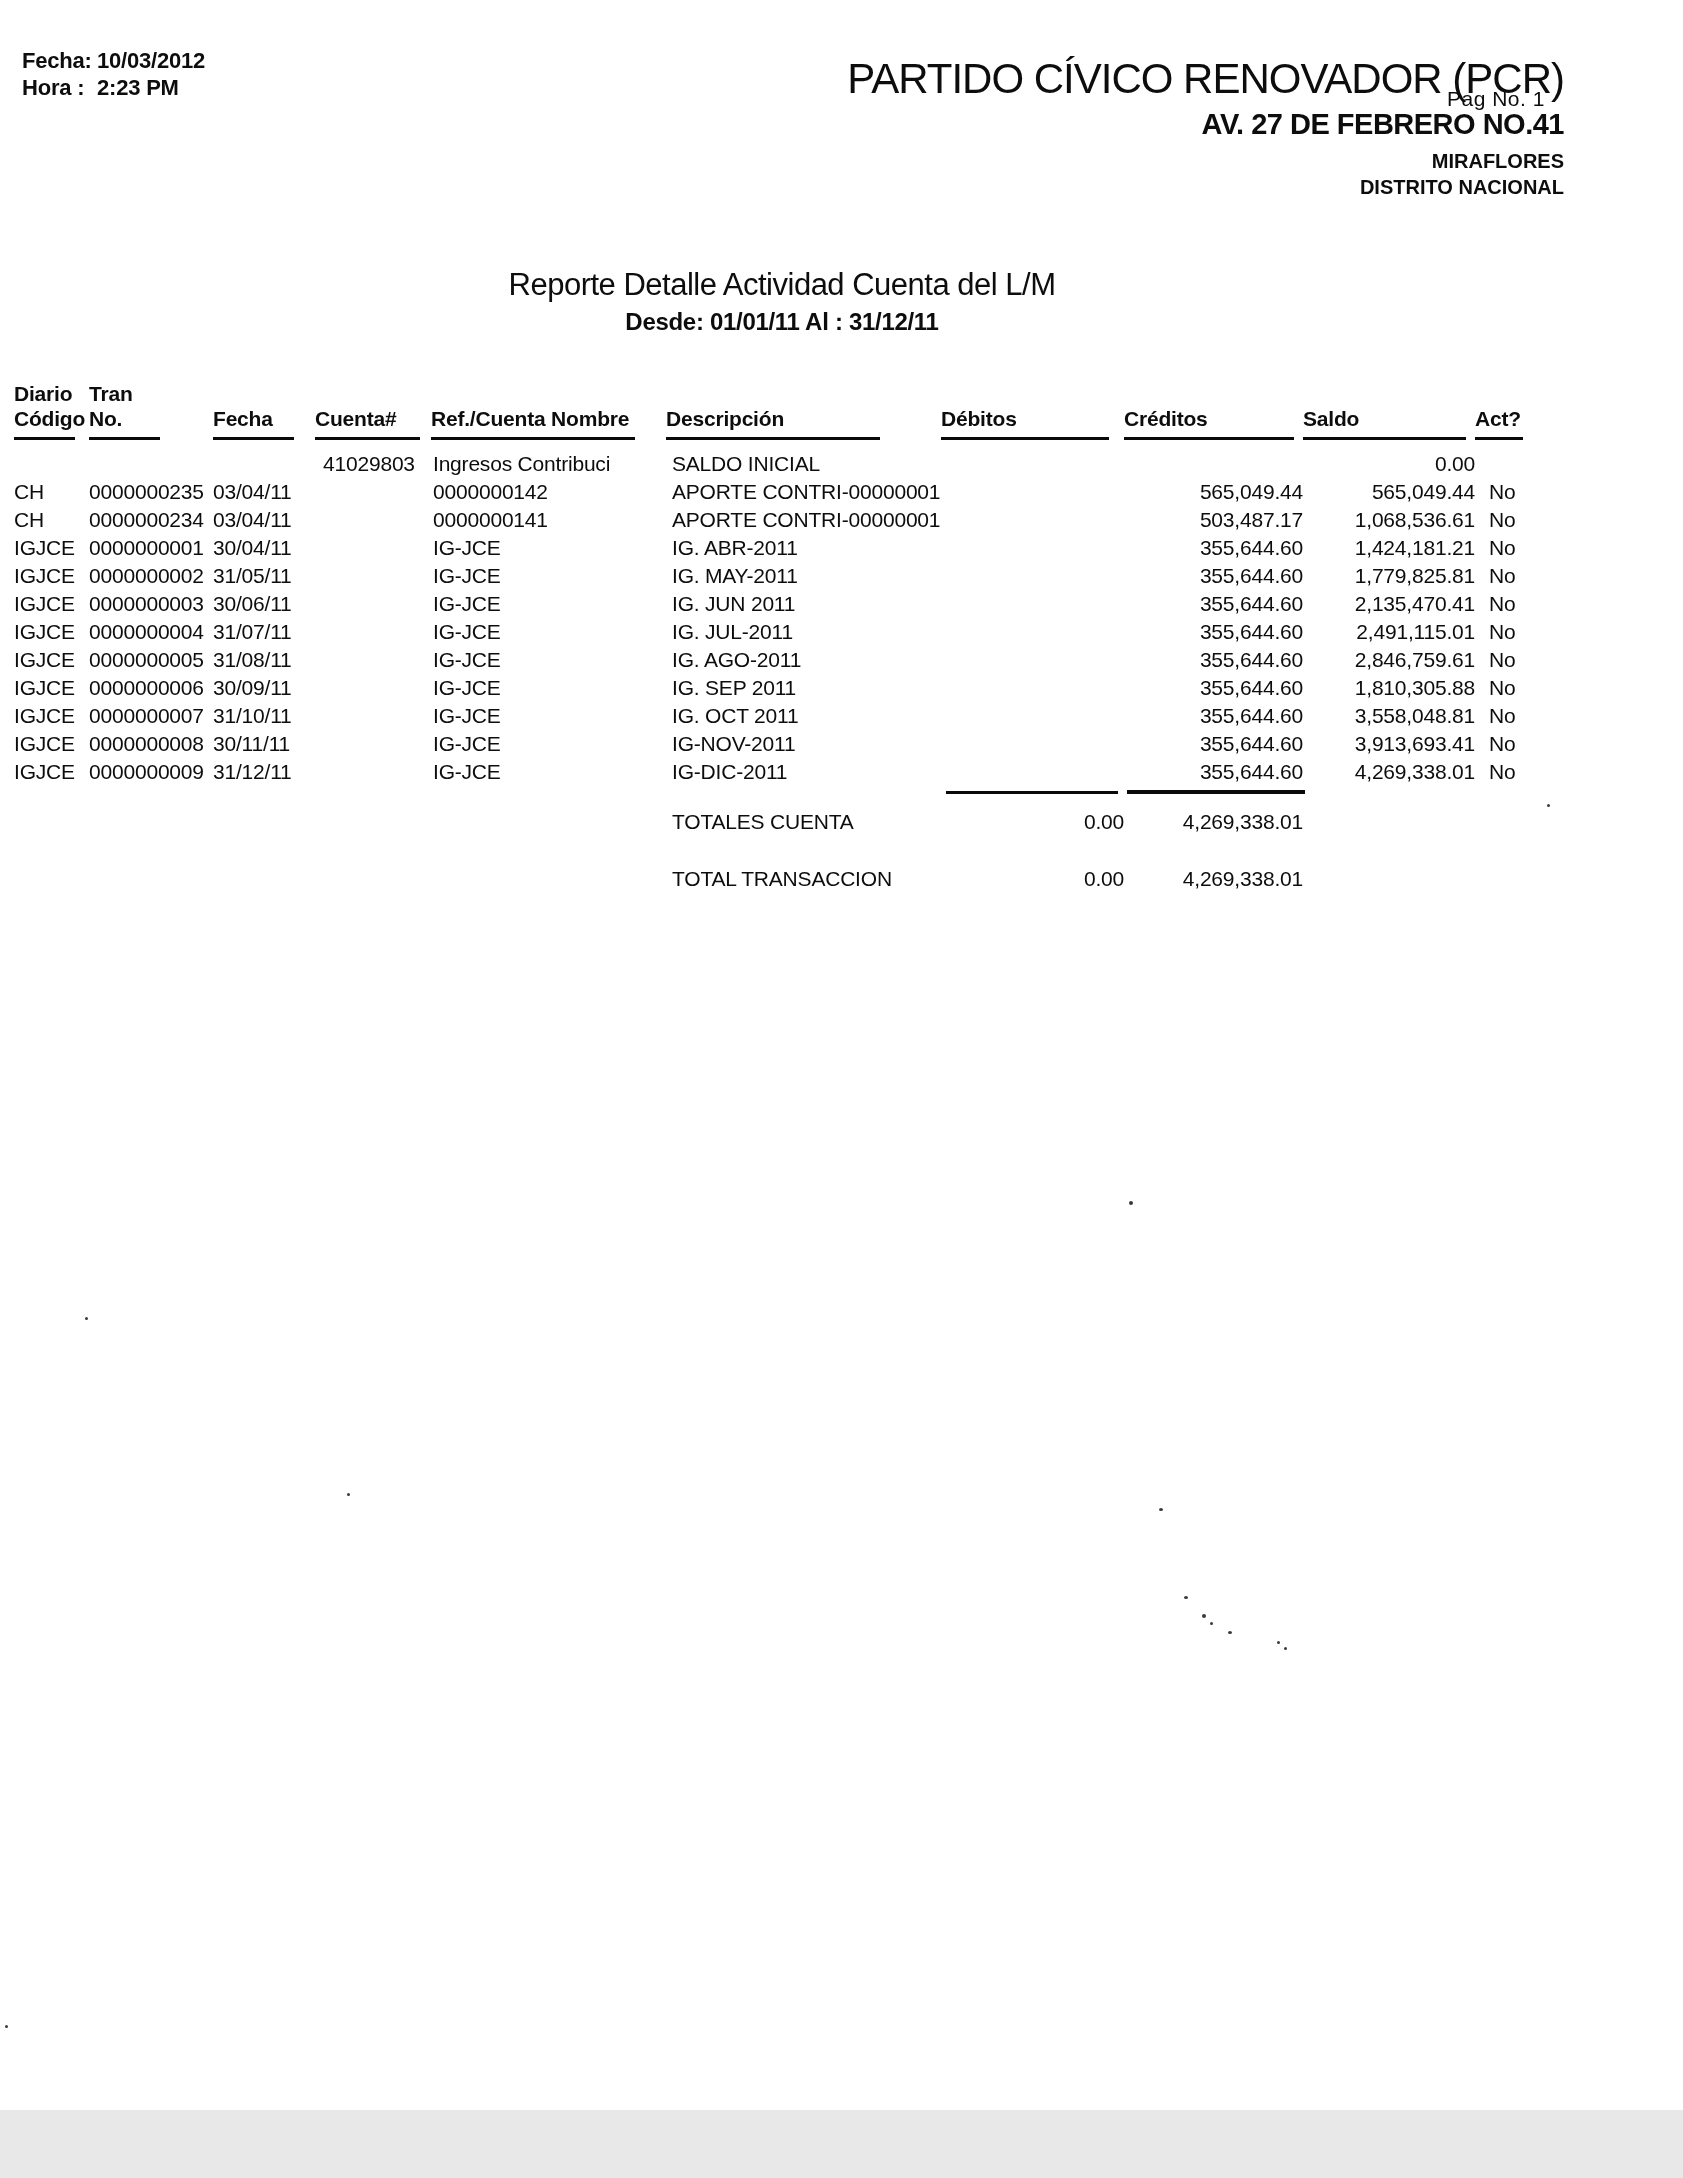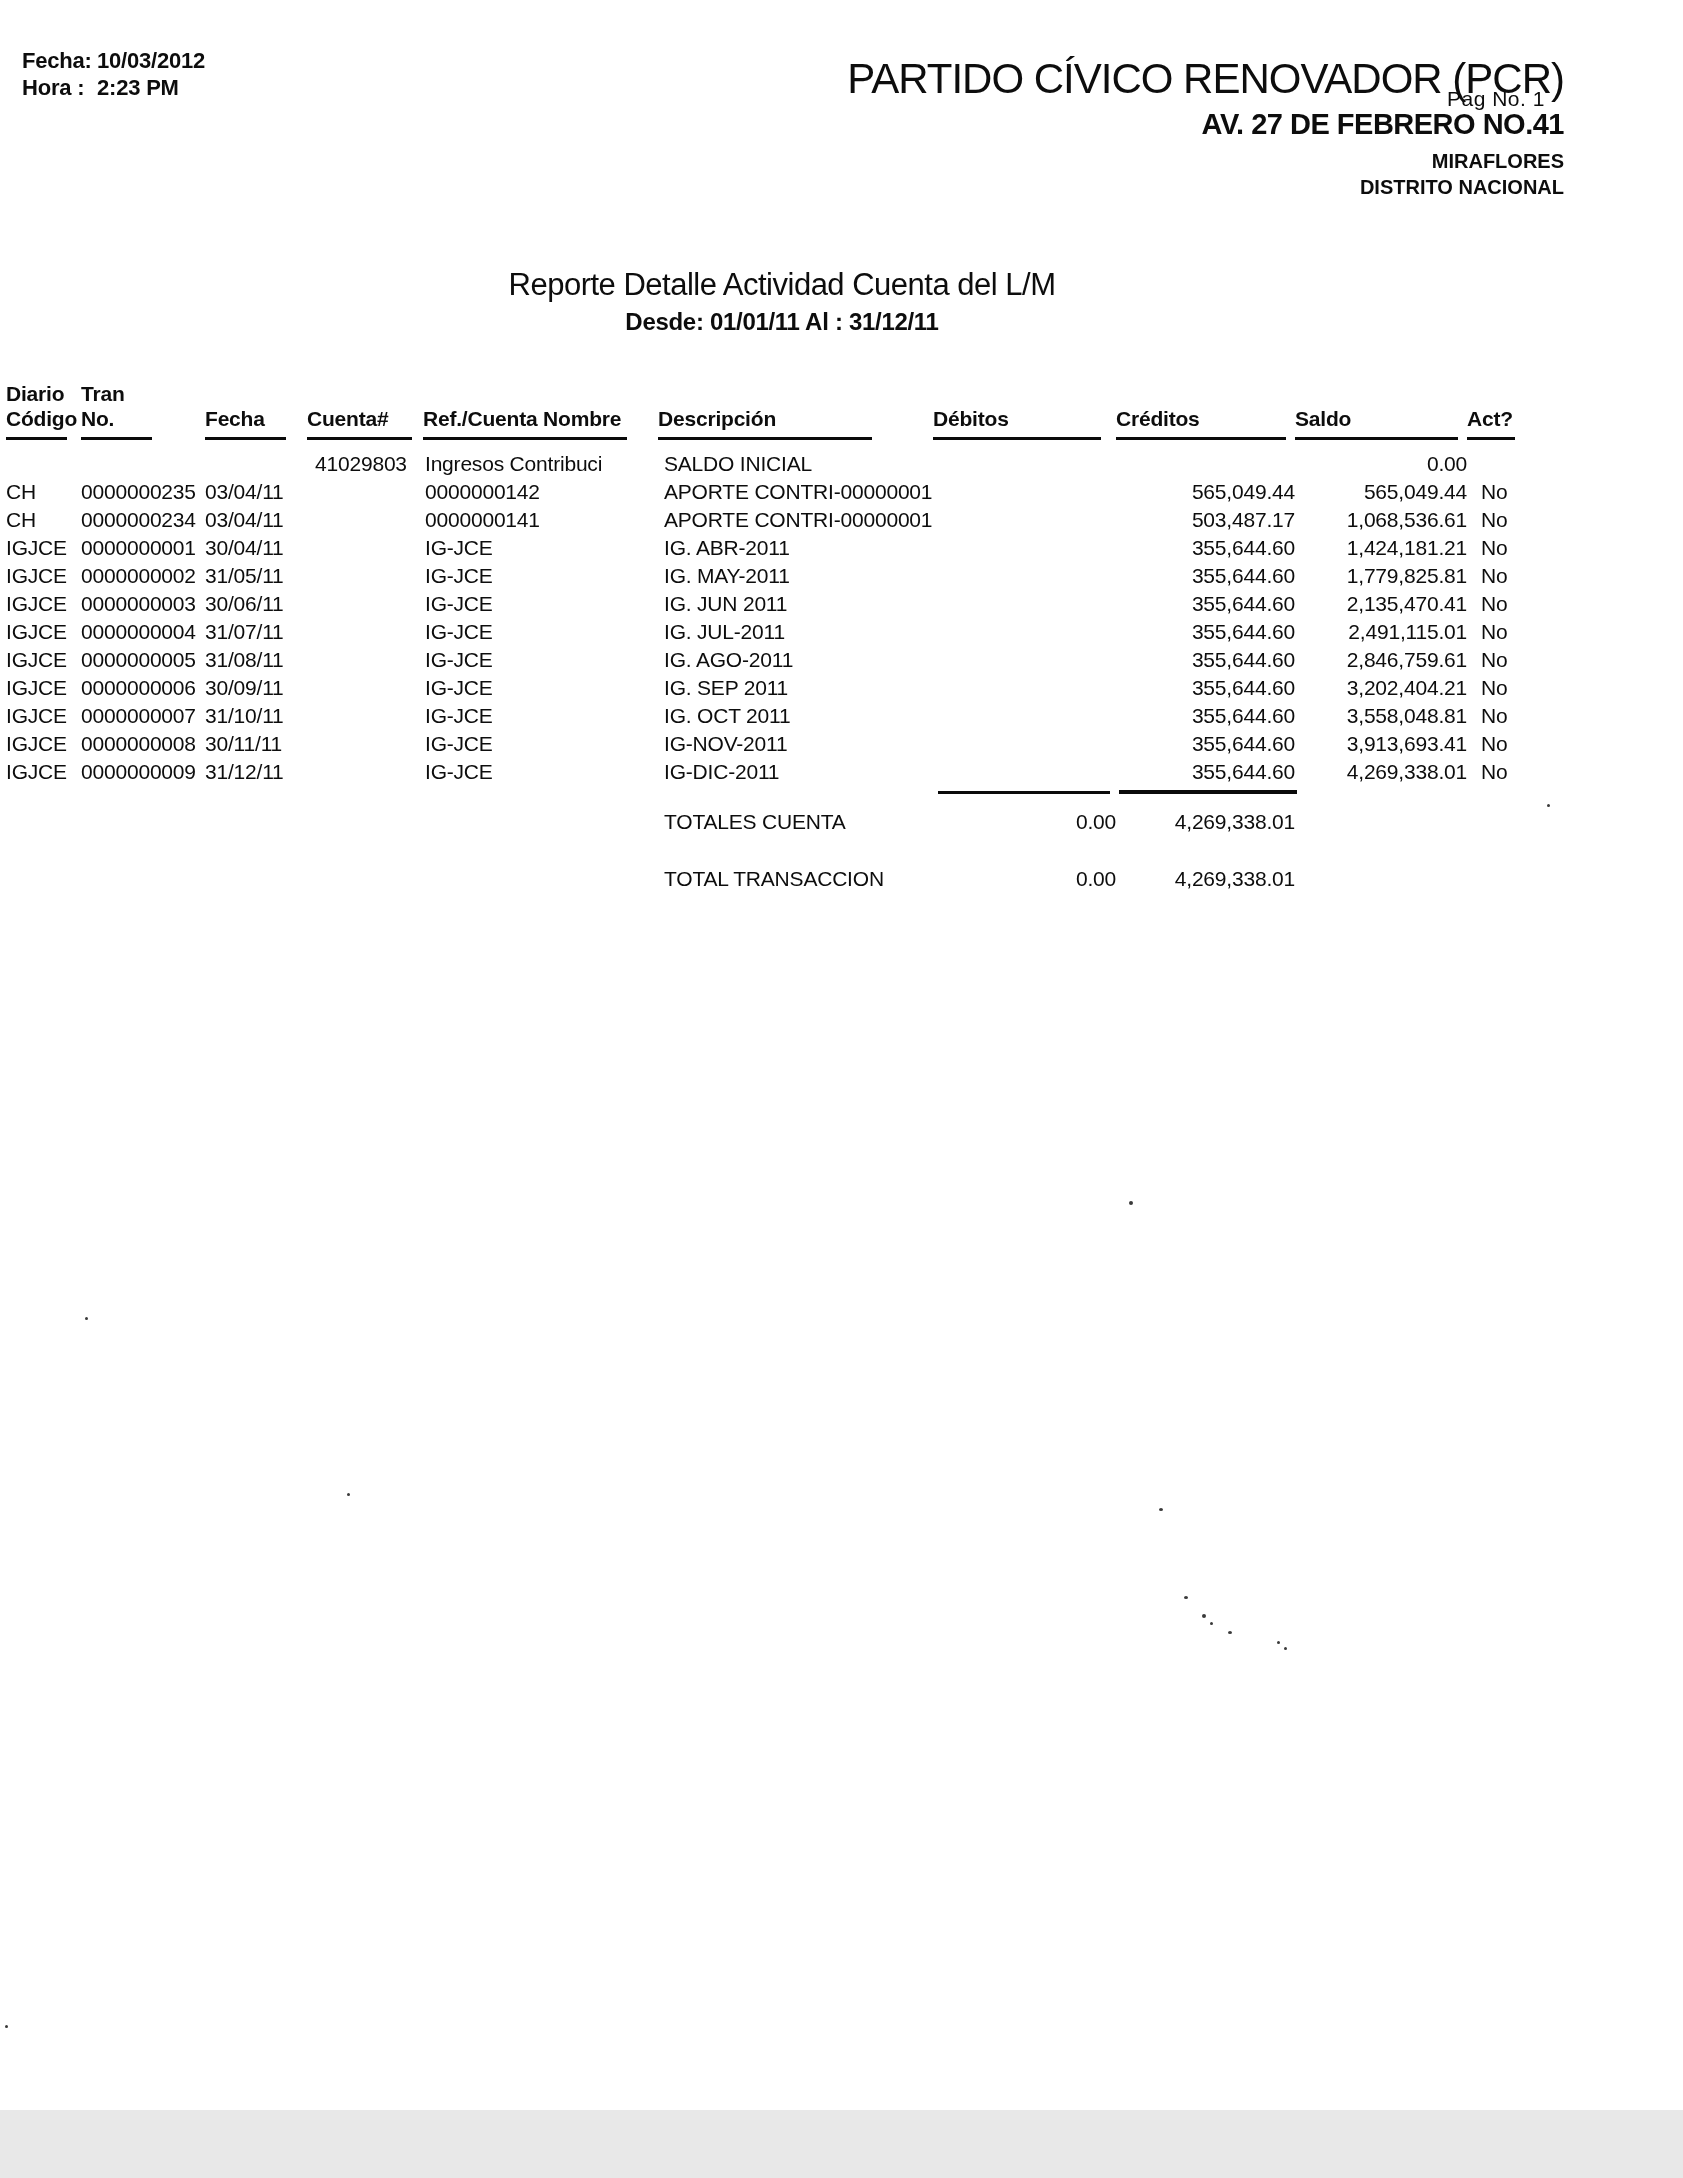--- a/index.html
+++ b/index.html
@@ -21,21 +21,21 @@
   .letterhead{position:absolute;top:55px;left:0;width:1564px;text-align:right;}
   .org{font-size:42px;font-weight:400;letter-spacing:-1px;}
   .addr{font-size:29px;font-weight:700;margin-top:5px;letter-spacing:-0.5px;}
   .sector{font-size:20px;font-weight:700;margin-top:9px;}
   .district{font-size:20px;font-weight:700;margin-top:3px;}
   .reporthead{position:absolute;top:267px;left:0;width:1564px;text-align:center;}
   .rtitle{font-size:31px;font-weight:400;letter-spacing:-0.5px;}
   .rrange{font-size:24px;font-weight:700;margin-top:5px;letter-spacing:-0.3px;}
 
   
-  .table{position:absolute;top:381px;left:6px;width:1523px;
+  .table{position:absolute;top:381px;left:14px;width:1523px;
     --cols:75px 124px 102px 116px 235px 275px 183px 179px 172px 61px;}
   .thead{display:grid;grid-template-columns:var(--cols);}
   .hc{display:flex;flex-direction:column;justify-content:flex-end;align-items:flex-start;}
   .hc.center{align-items:flex-start;text-align:center;}
   .hc .l{font-weight:700;font-size:21px;line-height:25px;white-space:nowrap;letter-spacing:-0.2px;}
   .ul{display:block;border-bottom:3px solid #0a0a0a;margin-top:6px;height:0;}
   .u-diario{width:61px;}
   .u-tran{width:71px;}
   .u-fecha{width:81px;}
   .u-cuenta{width:105px;}
@@ -239,21 +239,21 @@
         </div>
         <div class="trow">
           <span class="cell c-diario">IGJCE</span>
           <span class="cell c-tran">0000000006</span>
           <span class="cell c-fecha">30/09/11</span>
           <span class="cell c-cuenta"></span>
           <span class="cell c-ref">IG-JCE</span>
           <span class="cell c-desc">IG. SEP 2011</span>
           <span class="cell c-debitos"></span>
           <span class="cell c-creditos">355,644.60</span>
-          <span class="cell c-saldo">3,202,404.21</span>
+          <span class="cell c-saldo">1,810,305.88</span>
           <span class="cell c-act">No</span>
         </div>
         <div class="trow">
           <span class="cell c-diario">IGJCE</span>
           <span class="cell c-tran">0000000007</span>
           <span class="cell c-fecha">31/10/11</span>
           <span class="cell c-cuenta"></span>
           <span class="cell c-ref">IG-JCE</span>
           <span class="cell c-desc">IG. OCT 2011</span>
           <span class="cell c-debitos"></span>

